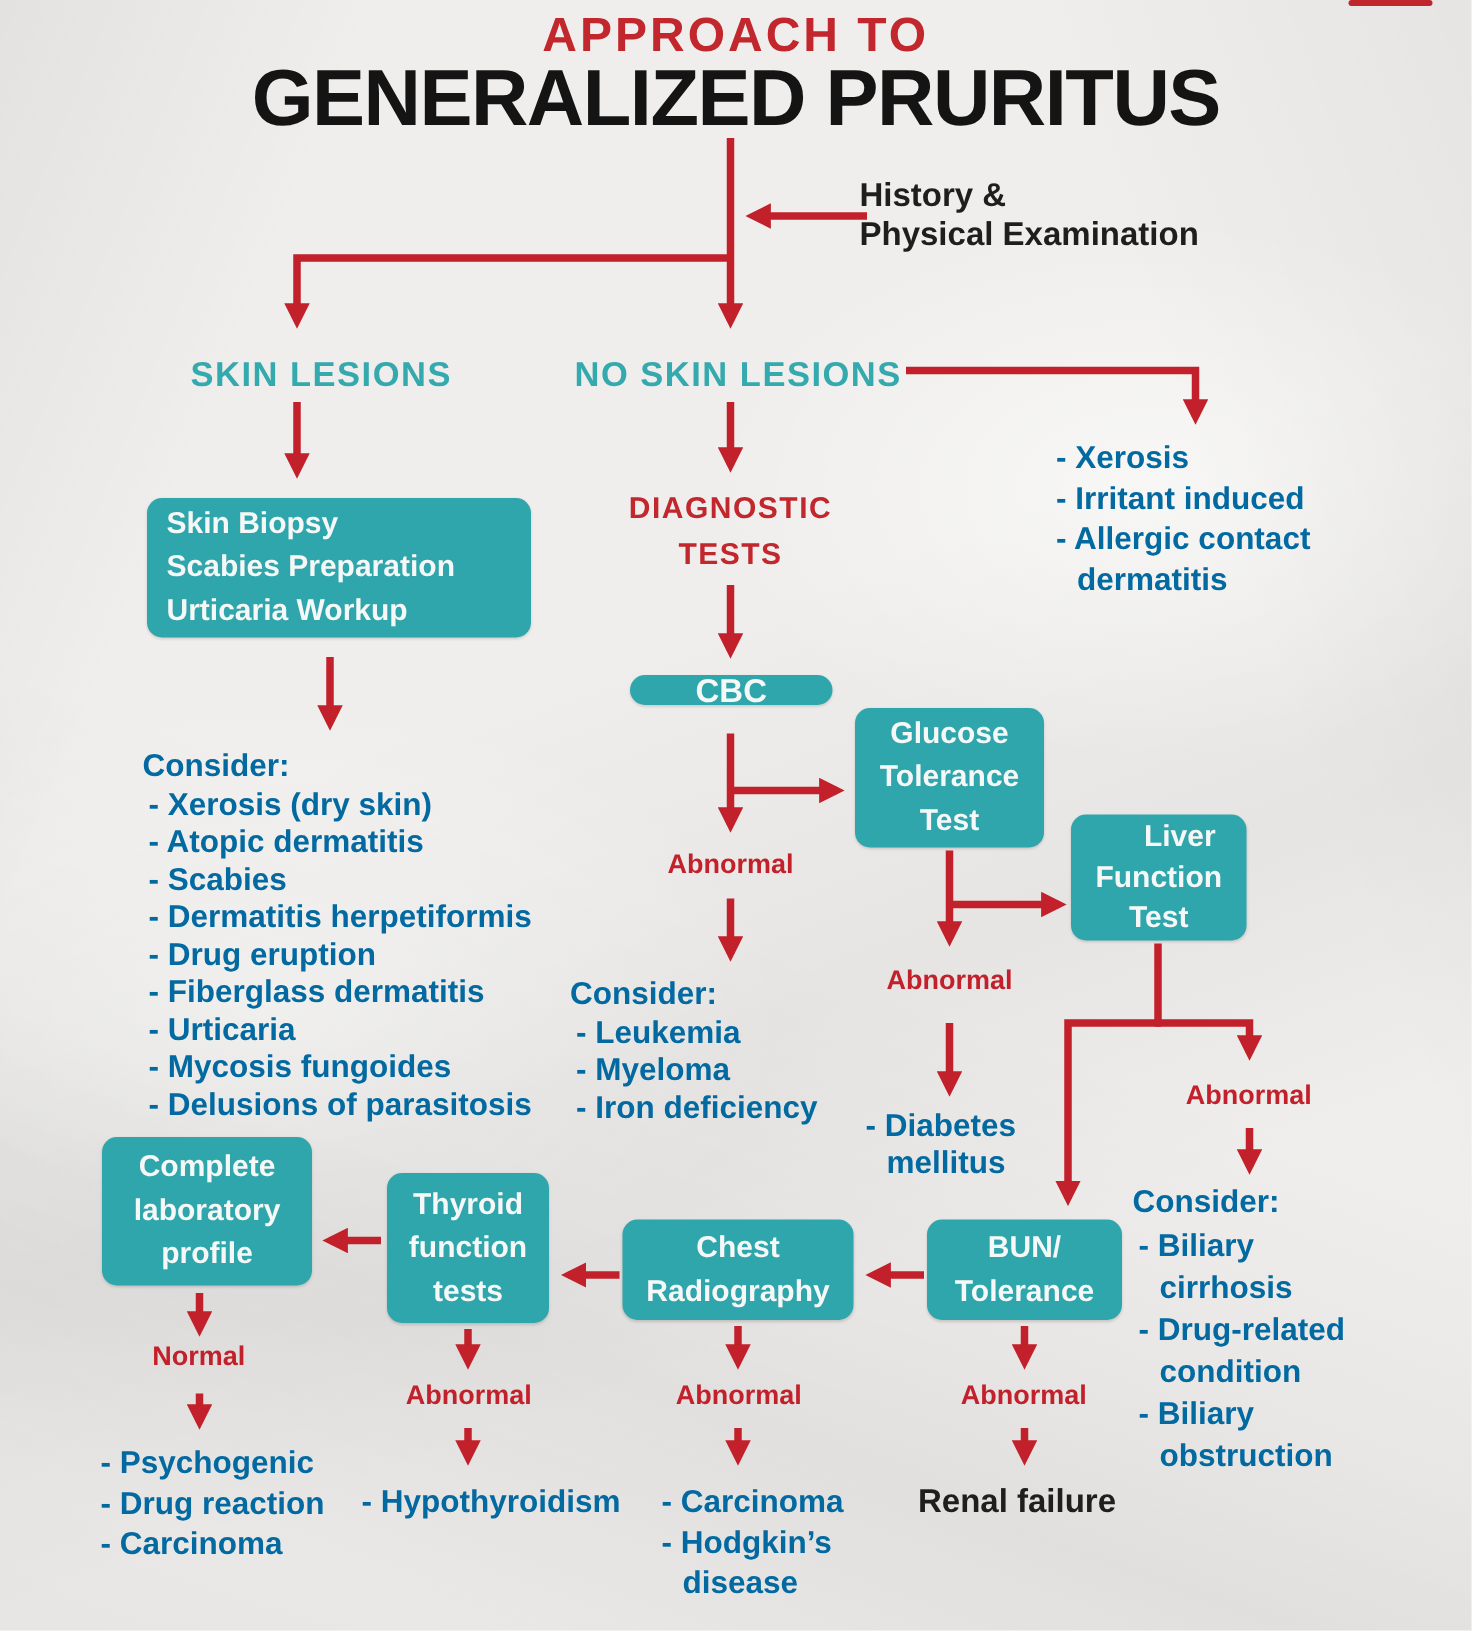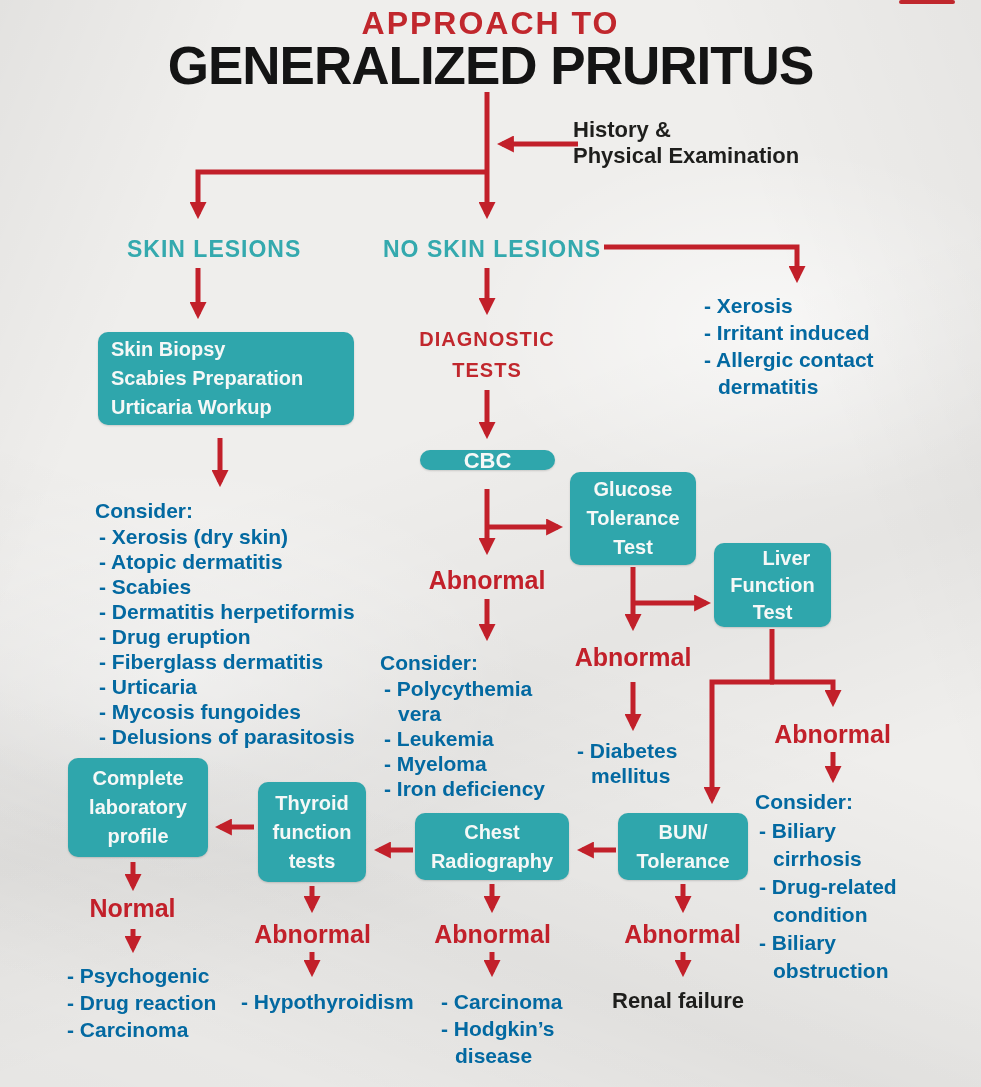--- a/index.html
+++ b/index.html
@@ -17,21 +17,21 @@
       linear-gradient(200deg, rgba(0,0,0,0) 55%, rgba(0,0,0,.05) 78%, rgba(0,0,0,0) 92%),
       linear-gradient(160deg, rgba(0,0,0,0) 40%, rgba(0,0,0,.04) 60%, rgba(0,0,0,0) 75%);
   }
   .abs{position:absolute;}
   .kicker{width:981px;left:0;top:5px;text-align:center;font-size:32px;
     letter-spacing:2px;color:#c1272d;}
   .maintitle{width:981px;left:0;top:35px;text-align:center;font-size:53px;
     letter-spacing:-1px;color:#141414;}
   .blk{color:#1e1e1c;font-size:22px;line-height:26px;}
   .teal-head{color:#34a9ae;font-size:23px;letter-spacing:1px;white-space:nowrap;}
-  .redlbl{color:#c2202a;font-size:25px;text-align:center;}
+  .redlbl{color:#c2202a;font-size:18px;text-align:center;}
   .diag{color:#c1272d;font-size:20px;line-height:31px;letter-spacing:1px;text-align:center;}
   .box{background:#2fa6ac;color:#f6f8f7;border-radius:10px;
     box-shadow:0 1px 2px rgba(0,0,0,.15);display:flex;flex-direction:column;justify-content:center;}
   .box .bline{font-size:20px;line-height:29px;}
   .box.left-align{align-items:flex-start;padding-left:13px;}
   .box.center{align-items:center;text-align:center;}
   .list{font-size:21px;color:#0369a1;}
   .list .hdr{margin-bottom:1px;}
   .list .li{padding-left:18px;text-indent:-14px;}
   .lh25 .li,.lh25 .hdr{line-height:25px;}
@@ -140,21 +140,20 @@
   <div class="abs box center" style="left:714px;top:543px;width:117px;height:84px;">
     <div class="bline" style="line-height:27px;padding-left:28px;">Liver</div>
     <div class="bline" style="line-height:27px;">Function</div>
     <div class="bline" style="line-height:27px;">Test</div>
   </div>
 
   <div class="abs redlbl" style="left:412px;top:566px;width:150px;">Abnormal</div>
 
   <div class="abs list lh25" style="left:380px;top:650px;width:190px;">
     <div class="hdr">Consider:</div>
-    <div class="li">- Polycythemia vera</div>
     <div class="li">- Leukemia</div>
     <div class="li">- Myeloma</div>
     <div class="li">- Iron deficiency</div>
   </div>
 
   <div class="abs redlbl" style="left:563px;top:643px;width:140px;">Abnormal</div>
 
   <div class="abs list lh25" style="left:573px;top:738px;width:135px;">
     <div class="li">- Diabetes mellitus</div>
   </div>

